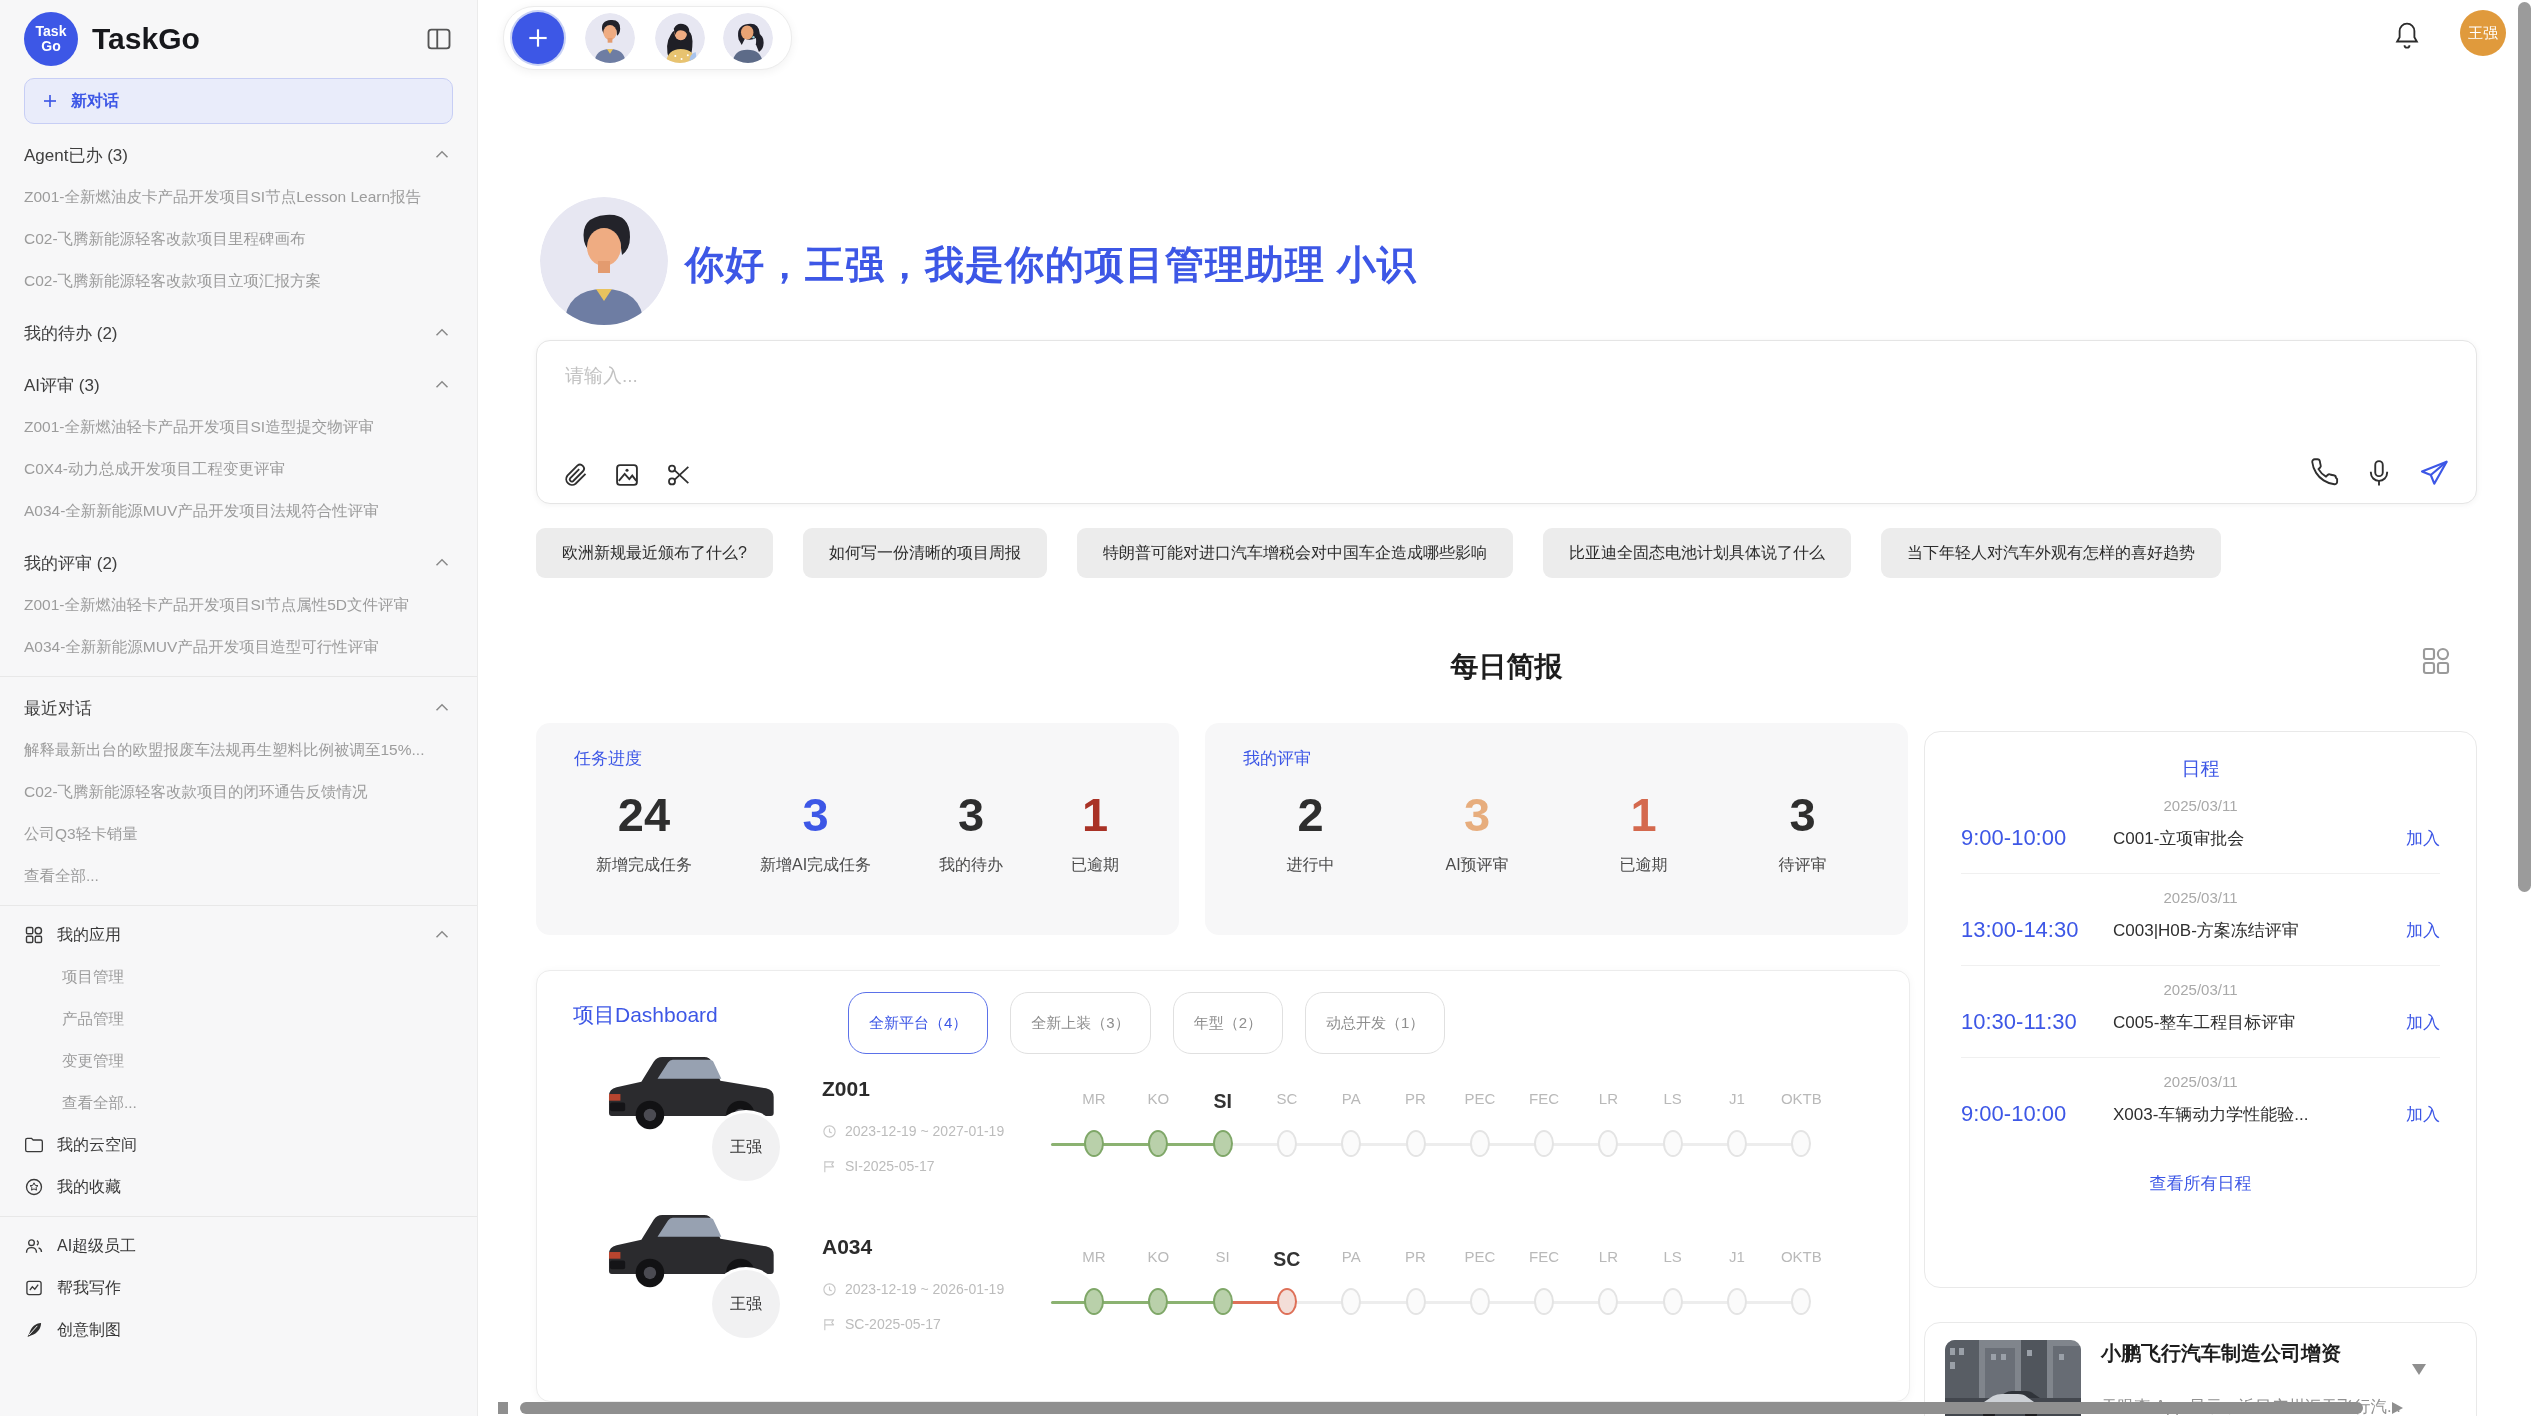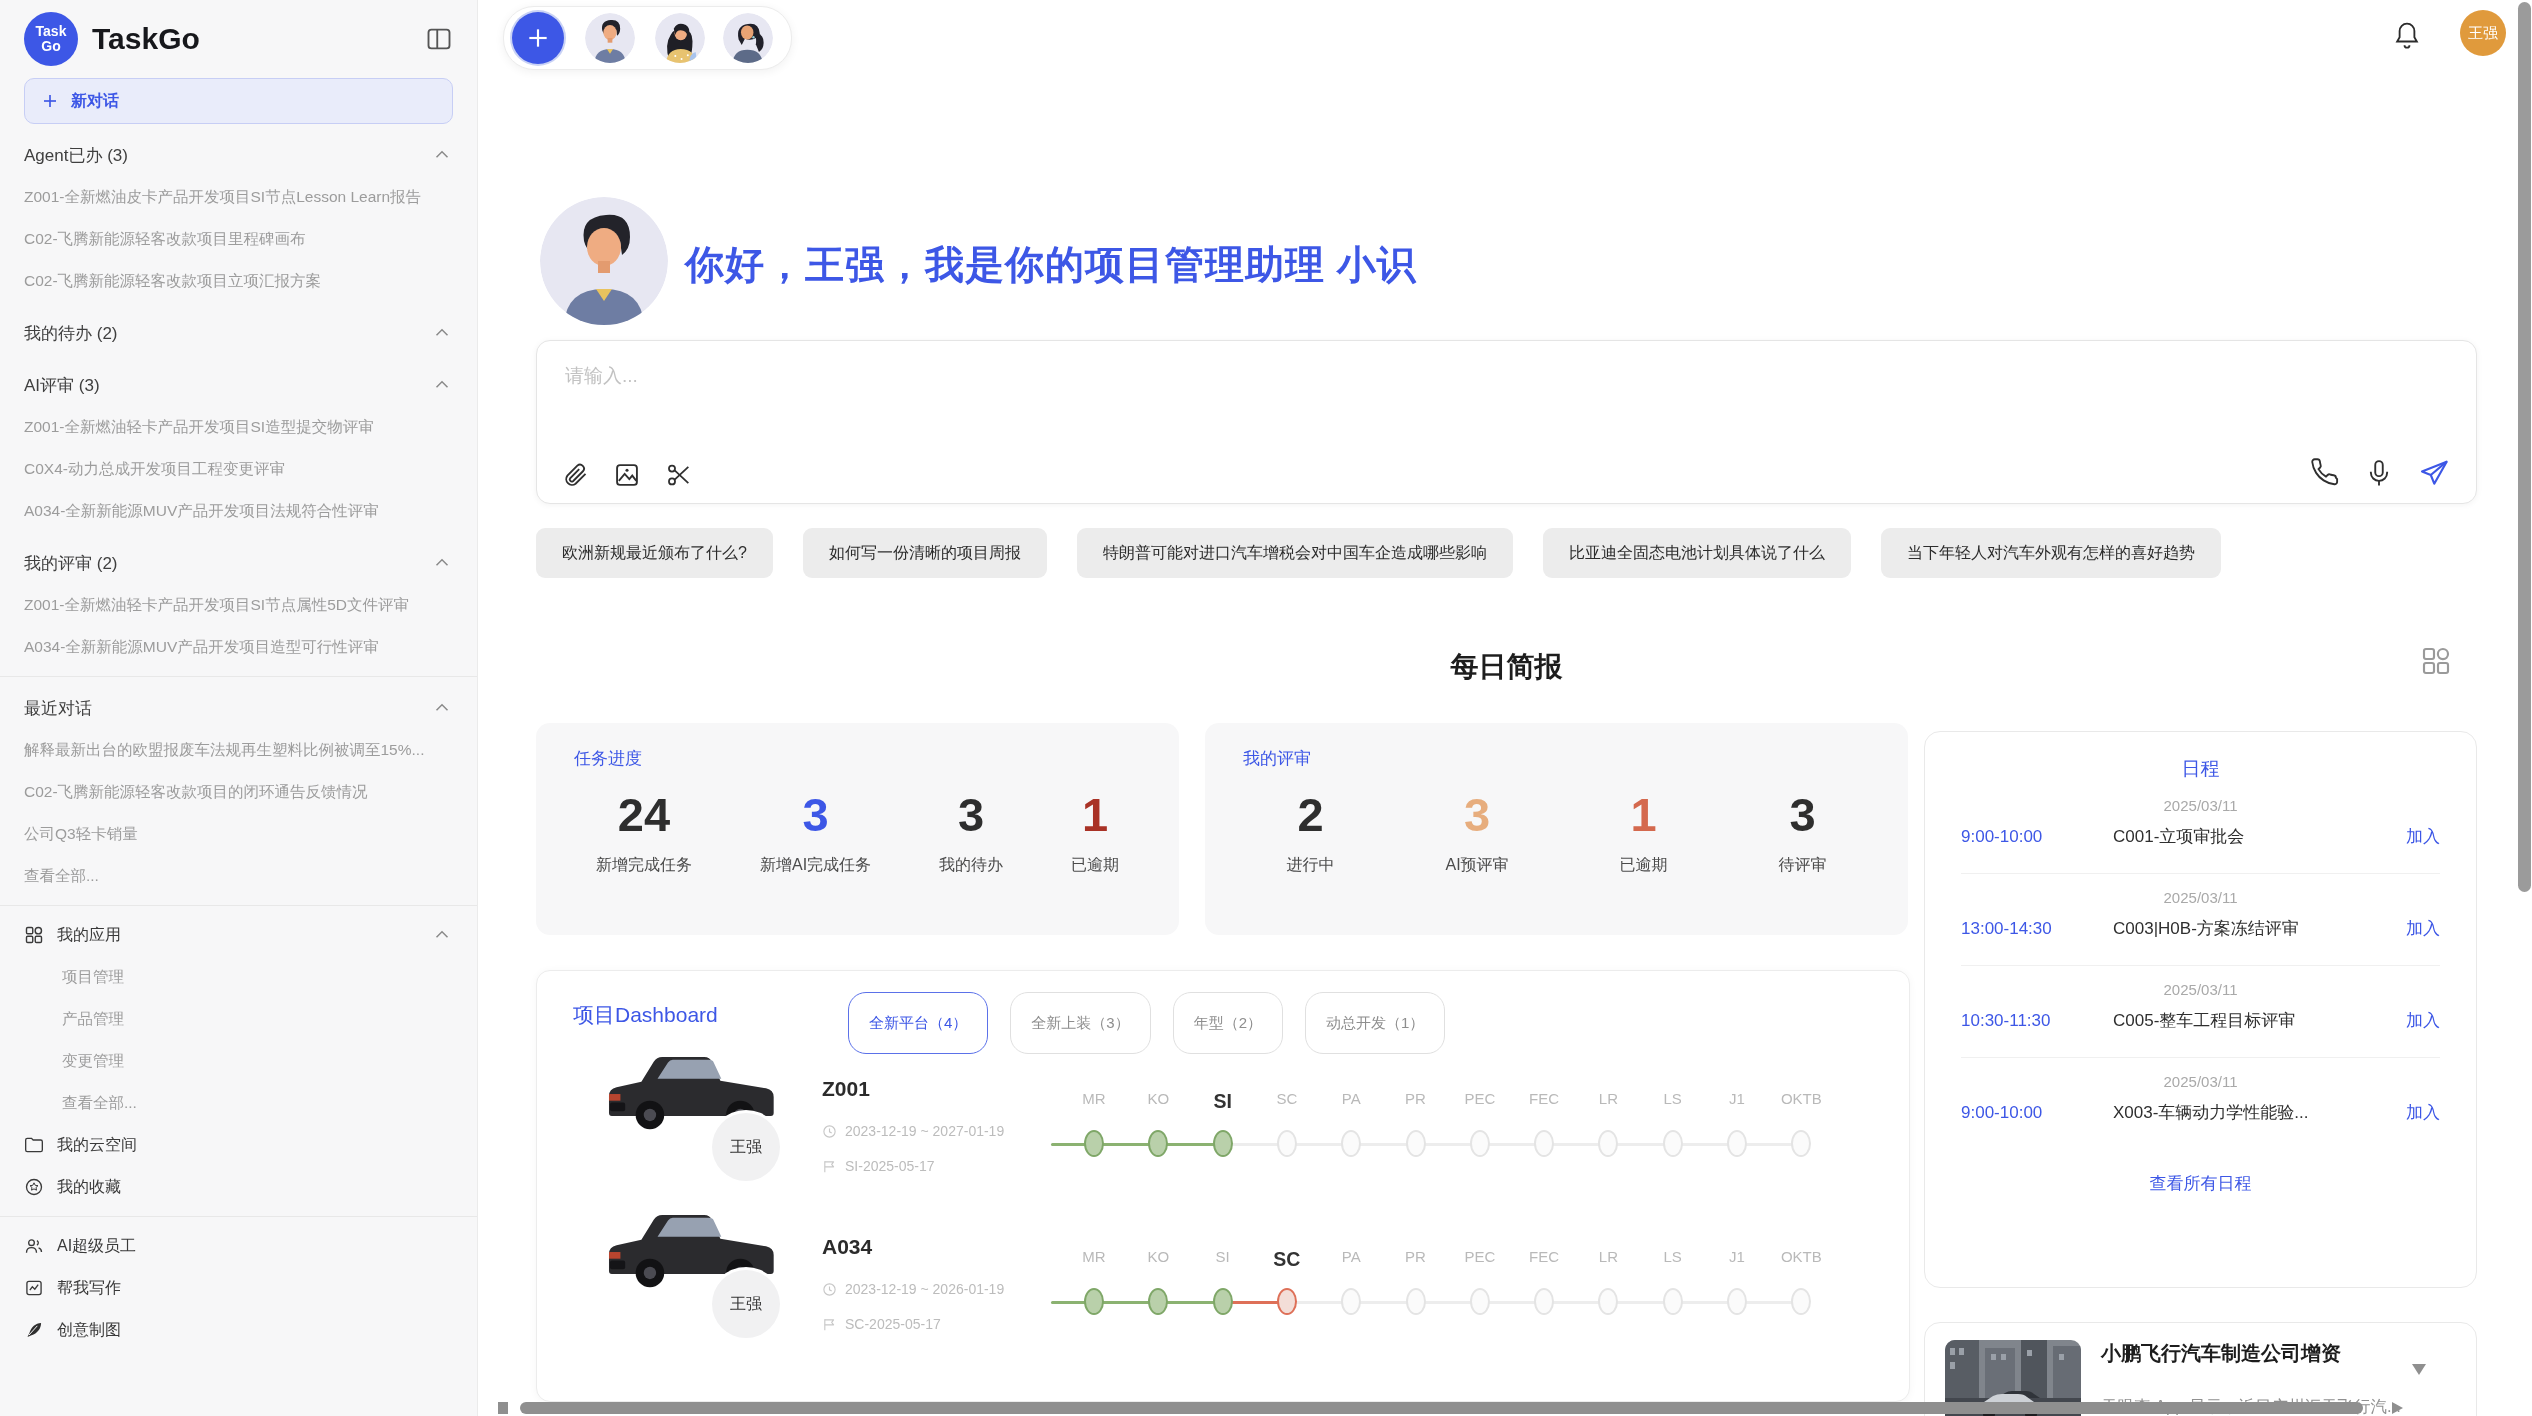--- a/index.html
+++ b/index.html
@@ -80,21 +80,21 @@
   .ms-node.cur{background:#f3ded8;border-color:#de7058;}
   .ms-node.fut{background:#fbfbfb;border-color:#e4e4e4;}
   
   .sched{position:absolute;left:1924px;top:731px;width:553px;height:557px;background:#fff;border:1px solid #e9e9e9;
          border-radius:16px;box-sizing:border-box;padding:0 36px;}
   .sched-title{text-align:center;margin-top:24px;font-size:19px;color:#3d57e6;}
   .ev{padding-top:15px;height:92px;box-sizing:border-box;border-bottom:1px solid #f0f0f0;}
   .ev:last-child{border-bottom:none;}
   .ev-date{font-size:15px;color:#a9a9a9;text-align:center;}
   .ev-row{margin-top:11px;display:flex;align-items:center;}
-  .ev-time{font-size:17px;color:#3d57e6;width:152px;}
+  .ev-time{font-size:22px;color:#3d57e6;width:152px;}
   .ev-name{font-size:17px;color:#2f2f2f;flex:1;white-space:nowrap;overflow:hidden;}
   .ev-join{font-size:17px;color:#3d57e6;cursor:pointer;}
   .sched-all{text-align:center;margin-top:22px;font-size:17px;color:#3d57e6;cursor:pointer;}
   
   .news{position:absolute;left:1924px;top:1322px;width:553px;height:150px;background:#fff;border:1px solid #e9e9e9;
         border-radius:16px;box-sizing:border-box;padding:17px 20px;display:flex;gap:20px;cursor:pointer;}
   .news-img{width:136px;height:86px;border-radius:10px;overflow:hidden;flex:none;}
   .news-title{font-size:20px;font-weight:700;color:#1d1d1d;}
   .news-snip{margin-top:29px;font-size:16.5px;color:#909090;white-space:nowrap;overflow:hidden;}
   

